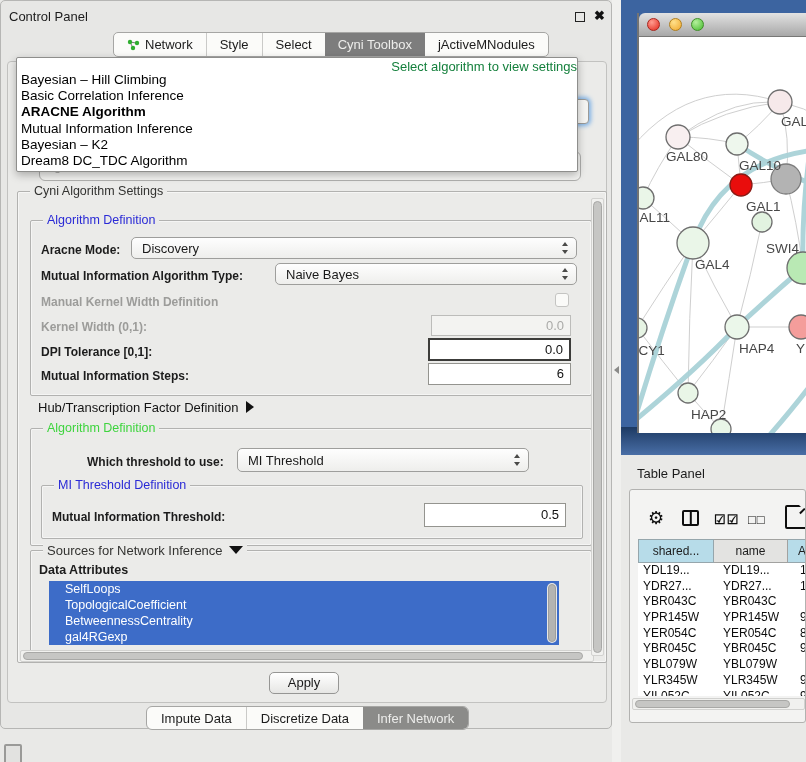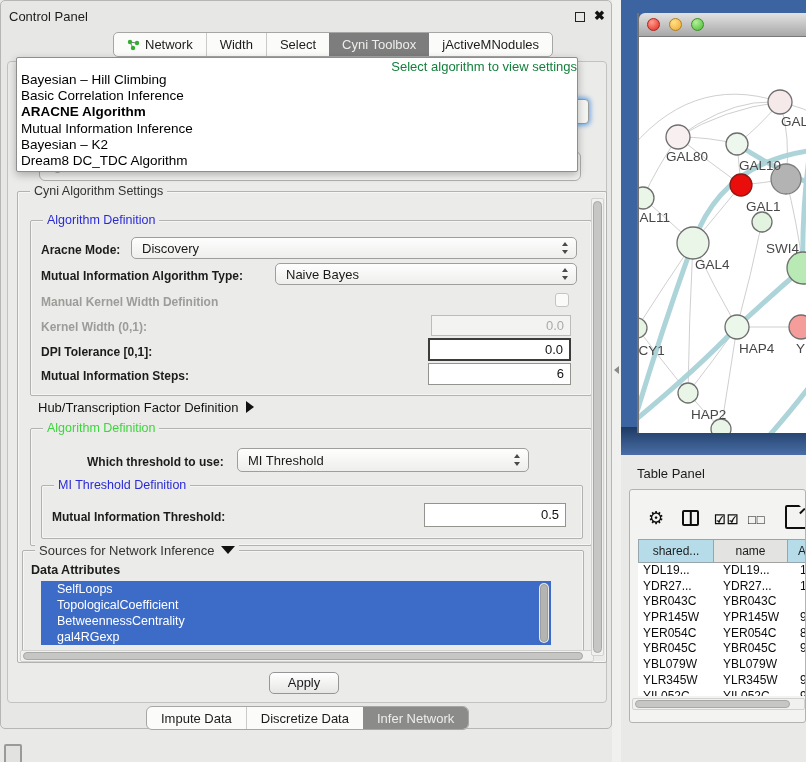--- a/index.html
+++ b/index.html
@@ -150,21 +150,21 @@
           <svg width="13" height="12" viewBox="0 0 13 12">
             <line x1="3" y1="3" x2="9" y2="4" stroke="#7a7a7a"></line>
             <line x1="3" y1="3" x2="6" y2="9" stroke="#7a7a7a"></line>
             <circle cx="3" cy="3" r="2.2" fill="#2fae2f"></circle>
             <circle cx="10" cy="4" r="2.2" fill="#2fae2f"></circle>
             <circle cx="6" cy="9" r="2.2" fill="#2fae2f"></circle>
           </svg>
           <span>Network</span>
         </div>
         <div class="ttab sep">
-          <span>Width</span>
+          <span>Style</span>
         </div>
         <div class="ttab sep">
           <span>Select</span>
         </div>
         <div class="ttab selected">
           <span>Cyni Toolbox</span>
         </div>
         <div class="ttab">
           <span>jActiveMNodules</span>
         </div>
@@ -219,21 +219,21 @@
           <span class="arrows"></span>
         </div>
 
         <div class="group" style="left:10px;top:56px;width:542px;height:54px">
           <span class="grouptitle t-blue">MI Threshold Definition</span>
           <span class="flabel" style="left:10px;top:24px">Mutual Information Threshold:</span>
           <span class="field" style="left:382px;top:17px;width:142px;height:24px;line-height:22px">0.5</span>
         </div>
       </div>
 
-      <div class="group" style="left:4px;top:358px;width:562px;height:104px">
+      <div class="group" style="left:12px;top:358px;width:562px;height:104px">
         <span class="grouptitle t-black" style="font-size:13px"><span>Sources for Network Inference</span><span class="tri-down"></span></span>
         <span class="flabel" style="left:8px;top:12px;font-size:12.5px">Data Attributes</span>
         <div class="attrlist" style="left:18px;top:30px;width:510px;height:64px" id="attr-list">
           <div class="attr-item">SelfLoops</div>
             <div class="attr-item">TopologicalCoefficient</div>
             <div class="attr-item">BetweennessCentrality</div>
             <div class="attr-item">gal4RGexp</div>
             <div class="attr-vscroll">
               <span class="thumb"></span>
             </div>

